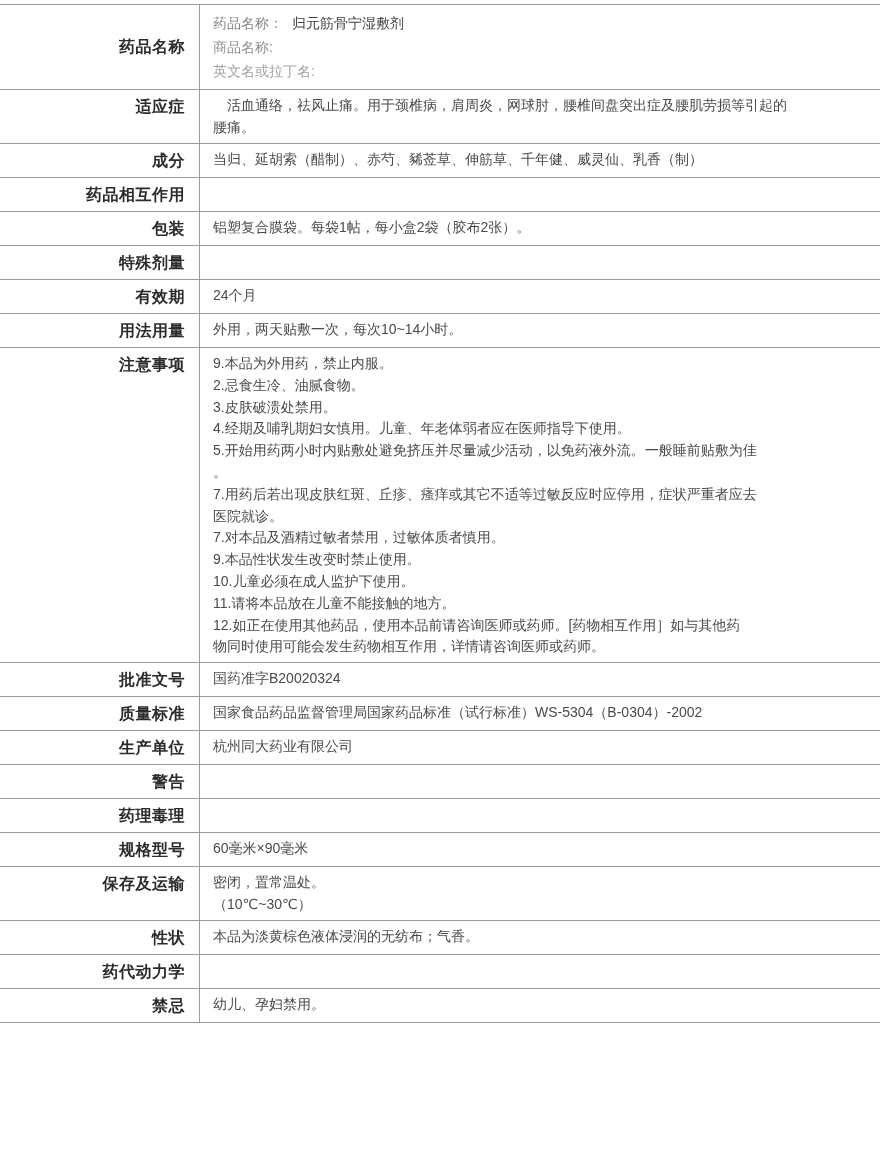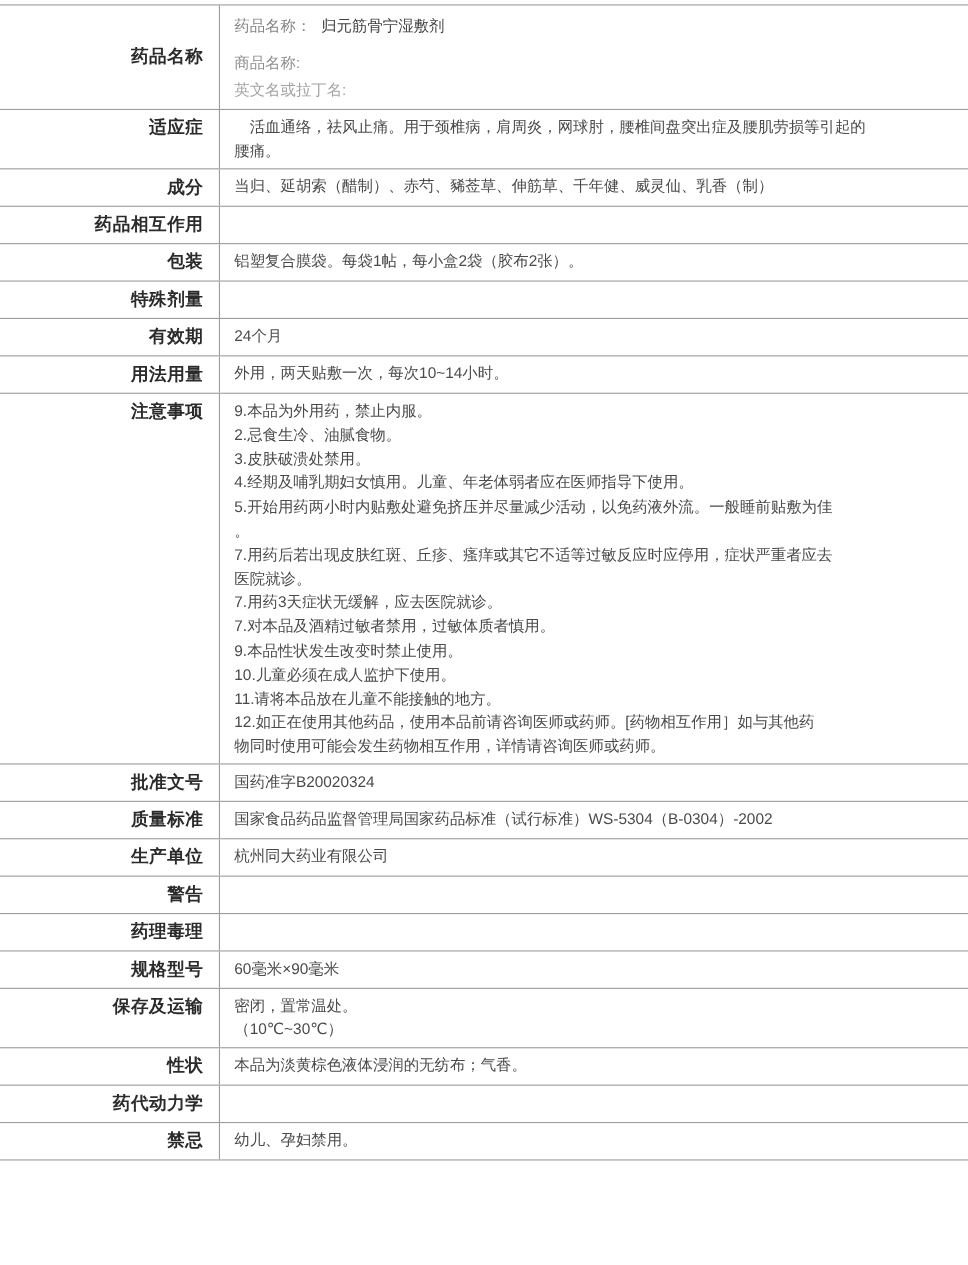--- a/index.html
+++ b/index.html
@@ -39,21 +39,21 @@
     font-size: 14px;
     line-height: 21.5px;
     color: #4a4a4a;
   }
   .line { white-space: pre-wrap; }
   
   .row-drug-name .cell-label { align-items: center; padding-top: 0; padding-bottom: 0; }
   .row-drug-name .cell-content { padding-top: 6px; padding-bottom: 6px; line-height: 24px; }
   .k-mid   { color: #848484; }
   .v-dark  { color: #3f3f3f; margin-left: 9px; }
-  .k-light   { color: #8f8f8f; margin-top: 10px; }
+  .k-light   { color: #8f8f8f; }
   .k-lighter { color: #a3a3a3; }
   
   .row-precautions .cell-content { padding-top: 5px; padding-bottom: 4px; line-height: 21.8px; }
 </style>
 </head>
 <body>
 
 <div class="drug-table">
 
   <div class="trow row-drug-name">
@@ -115,21 +115,20 @@
     <div class="cell-label">注意事项</div>
     <div class="cell-content">
         <div class="line">9.本品为外用药，禁止内服。</div>
         <div class="line">2.忌食生冷、油腻食物。</div>
         <div class="line">3.皮肤破溃处禁用。</div>
         <div class="line">4.经期及哺乳期妇女慎用。儿童、年老体弱者应在医师指导下使用。</div>
         <div class="line">5.开始用药两小时内贴敷处避免挤压并尽量减少活动，以免药液外流。一般睡前贴敷为佳</div>
         <div class="line">。</div>
         <div class="line">7.用药后若出现皮肤红斑、丘疹、瘙痒或其它不适等过敏反应时应停用，症状严重者应去</div>
         <div class="line">医院就诊。</div>
-        <div class="line">7.用药3天症状无缓解，应去医院就诊。</div>
         <div class="line">7.对本品及酒精过敏者禁用，过敏体质者慎用。</div>
         <div class="line">9.本品性状发生改变时禁止使用。</div>
         <div class="line">10.儿童必须在成人监护下使用。</div>
         <div class="line">11.请将本品放在儿童不能接触的地方。</div>
         <div class="line">12.如正在使用其他药品，使用本品前请咨询医师或药师。[药物相互作用］如与其他药</div>
         <div class="line">物同时使用可能会发生药物相互作用，详情请咨询医师或药师。</div>
       </div>
   </div>
 
   <div class="trow">

